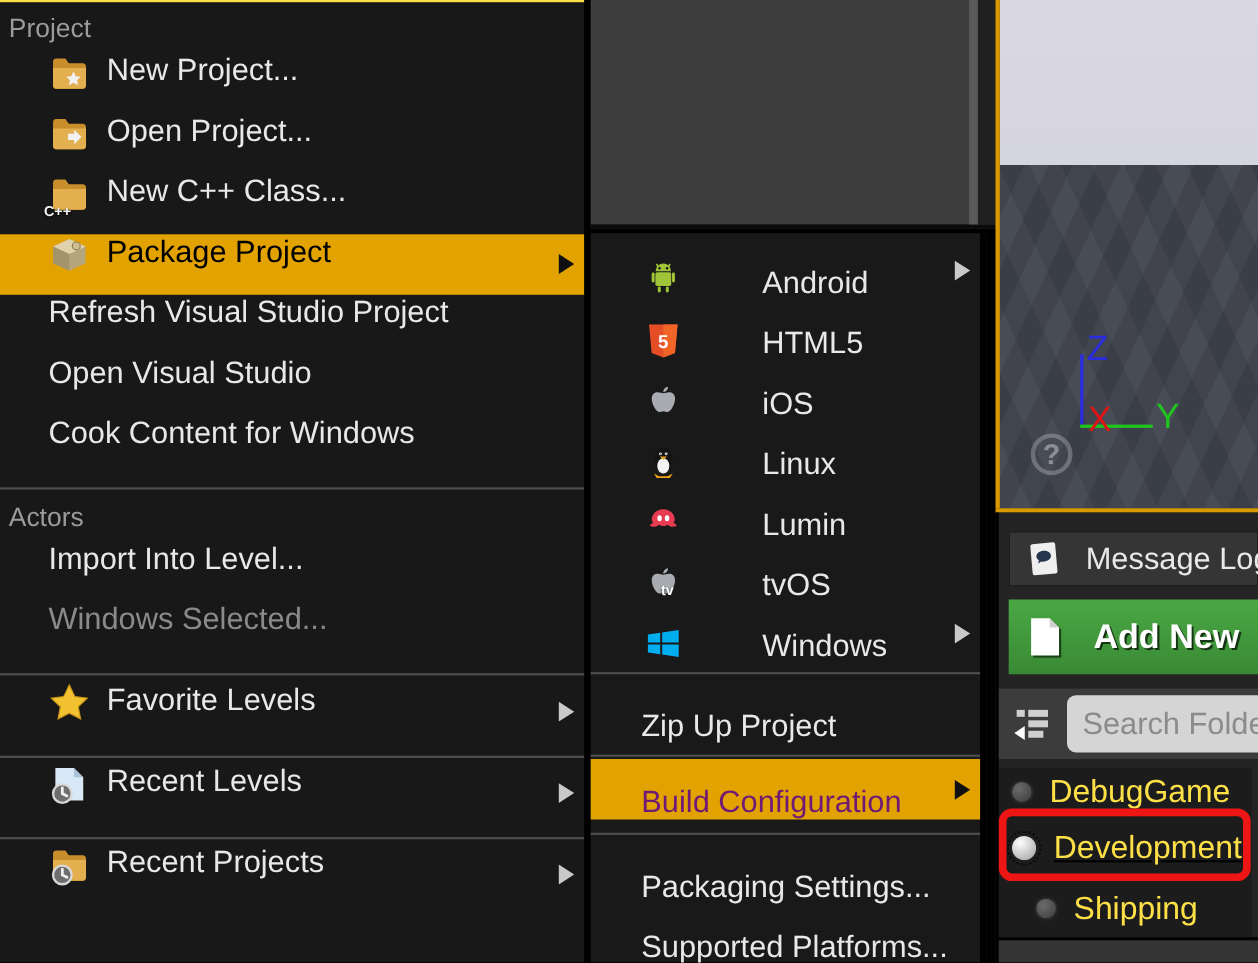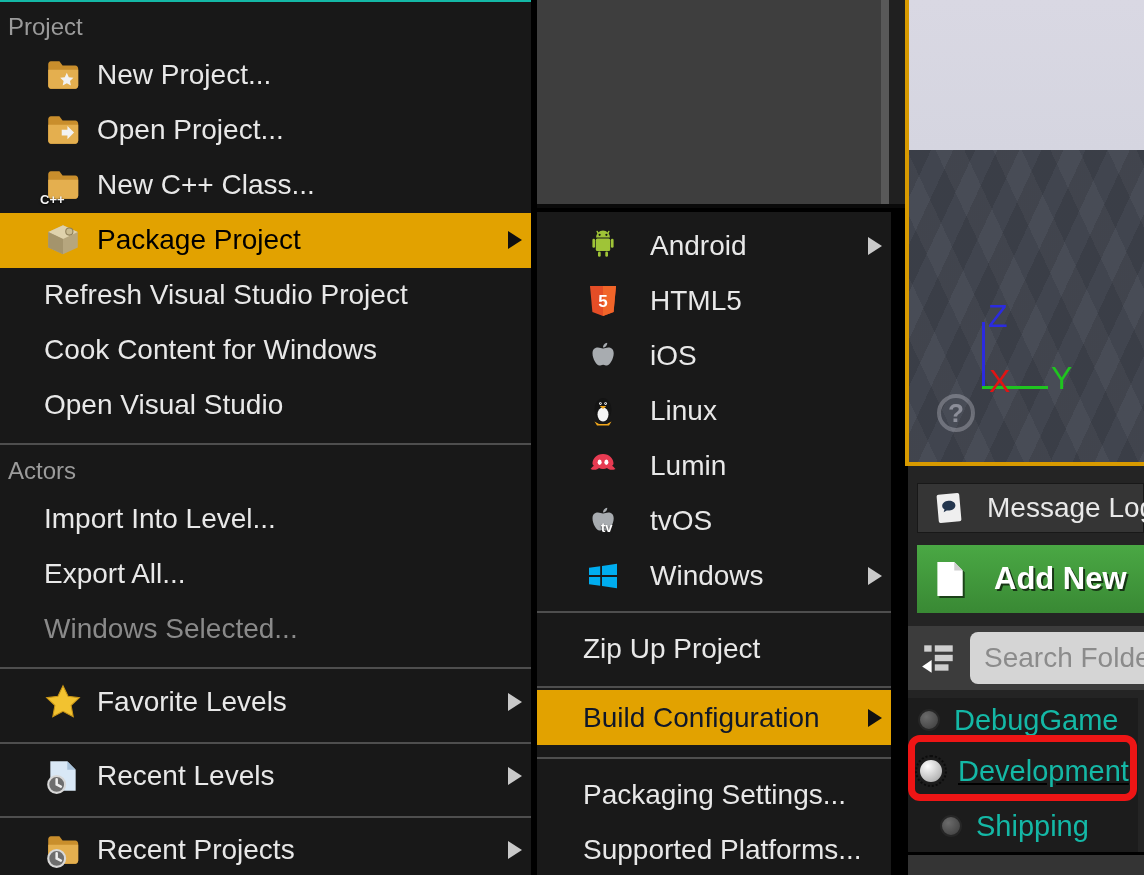--- a/index.html
+++ b/index.html
@@ -2,24 +2,24 @@
 <html><head>
 <meta charset="utf-8">
 <style>
   * { box-sizing: border-box; margin: 0; padding: 0; }
   html,body { width:1144px; height:875px; overflow:hidden; background:#000;
               font-family:"Liberation Sans", sans-serif; }
   #screen { position:relative; width:1144px; height:875px; background:#000; }
 
   
   .file-menu { position:absolute; left:0; top:0; width:531px; height:875px;
-               background:#181818; border-top:2px solid #14b8a6; }
+               background:#181818; border-top:2px solid #fde047; }
   .hdr { font-size:24px; line-height:1.2; color:#9B9B9B; padding:11px 8px 6px 8px; }
   .hdr.actors { padding-top:12px; }
-  .mrow { position:relative; height:55px; display:flex; align-items:center;
+  .mrow { position:relative; height:55px; display:flex; 
           padding-left:44px; cursor:default; }
   .mrow .ic { position:relative; width:38px; height:38px; flex:none; margin-right:15px; }
   .mrow .lbl { font-size:28px; color:#E8E8E8; white-space:nowrap; }
   .mrow.disabled .lbl { color:#8A8A8A; }
   .mrow.hl { background:#E2A200; }
   .mrow.hl .lbl { color:#000000; }
   .arrow { position:absolute; right:9px; top:50%; transform:translateY(-50%);
            width:0; height:0; border-left:14px solid #C9C9C9;
            border-top:9px solid transparent; border-bottom:9px solid transparent; }
   .hl .arrow { border-left-color:#101010; }
@@ -30,27 +30,27 @@
 
   
   .blank-panel { position:absolute; left:537px; top:0; width:368px; height:208px;
                  background:#3E3E3E; border-bottom:4px solid #0A0A0A; }
   .blank-panel .thumb { position:absolute; right:16px; top:0; width:8px; height:100%;
                         background:#595959; }
   .blank-panel .track { position:absolute; right:0; top:0; width:16px; height:100%;
                         background:#202020; }
   .submenu { position:absolute; left:537px; top:212px; width:360px; height:663px;
              background:#191919; border-right:6px solid #000; padding-top:6px; }
-  .srow { position:relative; height:55px; display:flex; align-items:center;
-          padding-left:48px; }
+  .srow { position:relative; height:55px; display:flex; align-items:flex-end;
+          padding-left:48px;gap:43px; }
   .srow .ic { position:relative; width:36px; height:36px; flex:none; margin-right:29px; }
   .srow .lbl { font-size:28px; color:#E8E8E8; white-space:nowrap; }
   .srow.noicon { padding-left:46px; }
   .srow.hl { background:#E2A200; }
-  .srow.hl .lbl { color:#0f172a; }
+  .srow.hl .lbl { color:#701a75; }
   .tv-badge { position:absolute; left:16px; bottom:4px; font-size:13px; font-weight:bold;
               color:#FFF; text-shadow:0 1px 2px #222; }
 
   
   .viewport { position:absolute; left:905px; top:0; width:239px; height:462px;
               border-left:4px solid #D89A00; overflow:hidden; }
   .sky { height:150px; background:linear-gradient(#D9D8E3,#D5D5E0); }
   .floor { height:312px; background-color:#41454F;
            background-image:
              repeating-linear-gradient(115deg, rgba(0,0,0,0.10) 0 20px, transparent 20px 40px),
@@ -90,21 +90,21 @@
   .search-input::placeholder { color:#8B8B8B; }
   .radio-panel { margin-top:8px; width:230px; background:#1C1C1C; }
   .radio-row { display:flex; align-items:center; padding-left:10px; }
   .radio-row.r1 { height:44px; } .radio-row.r2 { height:58px;text-decoration:underline; } .radio-row.r3 { height:52px;padding-left:32px; }
   .radio { width:22px; height:22px; flex:none; border-radius:50%;
            background:radial-gradient(circle at 35% 32%, #6B6B6B, #3B3B3B);
            border:2px solid #262626; margin-right:14px; }
   .radio.sel { width:26px; height:26px;
                background:radial-gradient(circle at 35% 28%, #FDFDFD, #9C9C9C);
                border:2px solid #1E1E1E; outline:2px dotted #0C0C0C; outline-offset:1px; }
-  .radio-row .lbl { font-size:29px; color:#14b8a6; white-space:nowrap;text-align:center; }
+  .radio-row .lbl { font-size:29px; color:#fde047; white-space:nowrap;text-align:center; }
   .panel-bottom-line { height:3px; background:#000; }
   .panel-bottom-bar { height:20px; background:#343434; }
 
   .red-annotation { position:absolute; left:908px; top:735px; width:229px; height:66px;
                     border:7px solid #EE1515; border-radius:12px; z-index:40;
                     pointer-events:none; }
 </style>
 </head>
 <body>
 
@@ -156,34 +156,31 @@
           </svg>
       </span>
       <span class="lbl">Package Project</span>
       <span class="arrow"></span>
     </div>
 
     <div class="mrow noicon">
       <span class="lbl">Refresh Visual Studio Project</span>
     </div>
     <div class="mrow noicon">
+      <span class="lbl">Open Visual Studio</span>
+    </div>
+    <div class="mrow noicon">
       <span class="lbl">Cook Content for Windows</span>
-    </div>
-    <div class="mrow noicon">
-      <span class="lbl">Open Visual Studio</span>
     </div>
 
     <div class="sep" style="margin-top:10px"></div>
     <div class="hdr actors">Actors</div>
 
     <div class="mrow noicon">
       <span class="lbl">Import Into Level...</span>
-    </div>
-    <div class="mrow noicon">
-      <span class="lbl">Export All...</span>
     </div>
     <div class="mrow noicon disabled">
       <span class="lbl">Windows Selected...</span>
     </div>
 
     <div class="sep" style="margin-top:10px"></div>
 
     <div class="mrow" style="margin-top:6px">
       <span class="ic">
         <svg viewBox="0 0 36 36" width="38" height="38">

